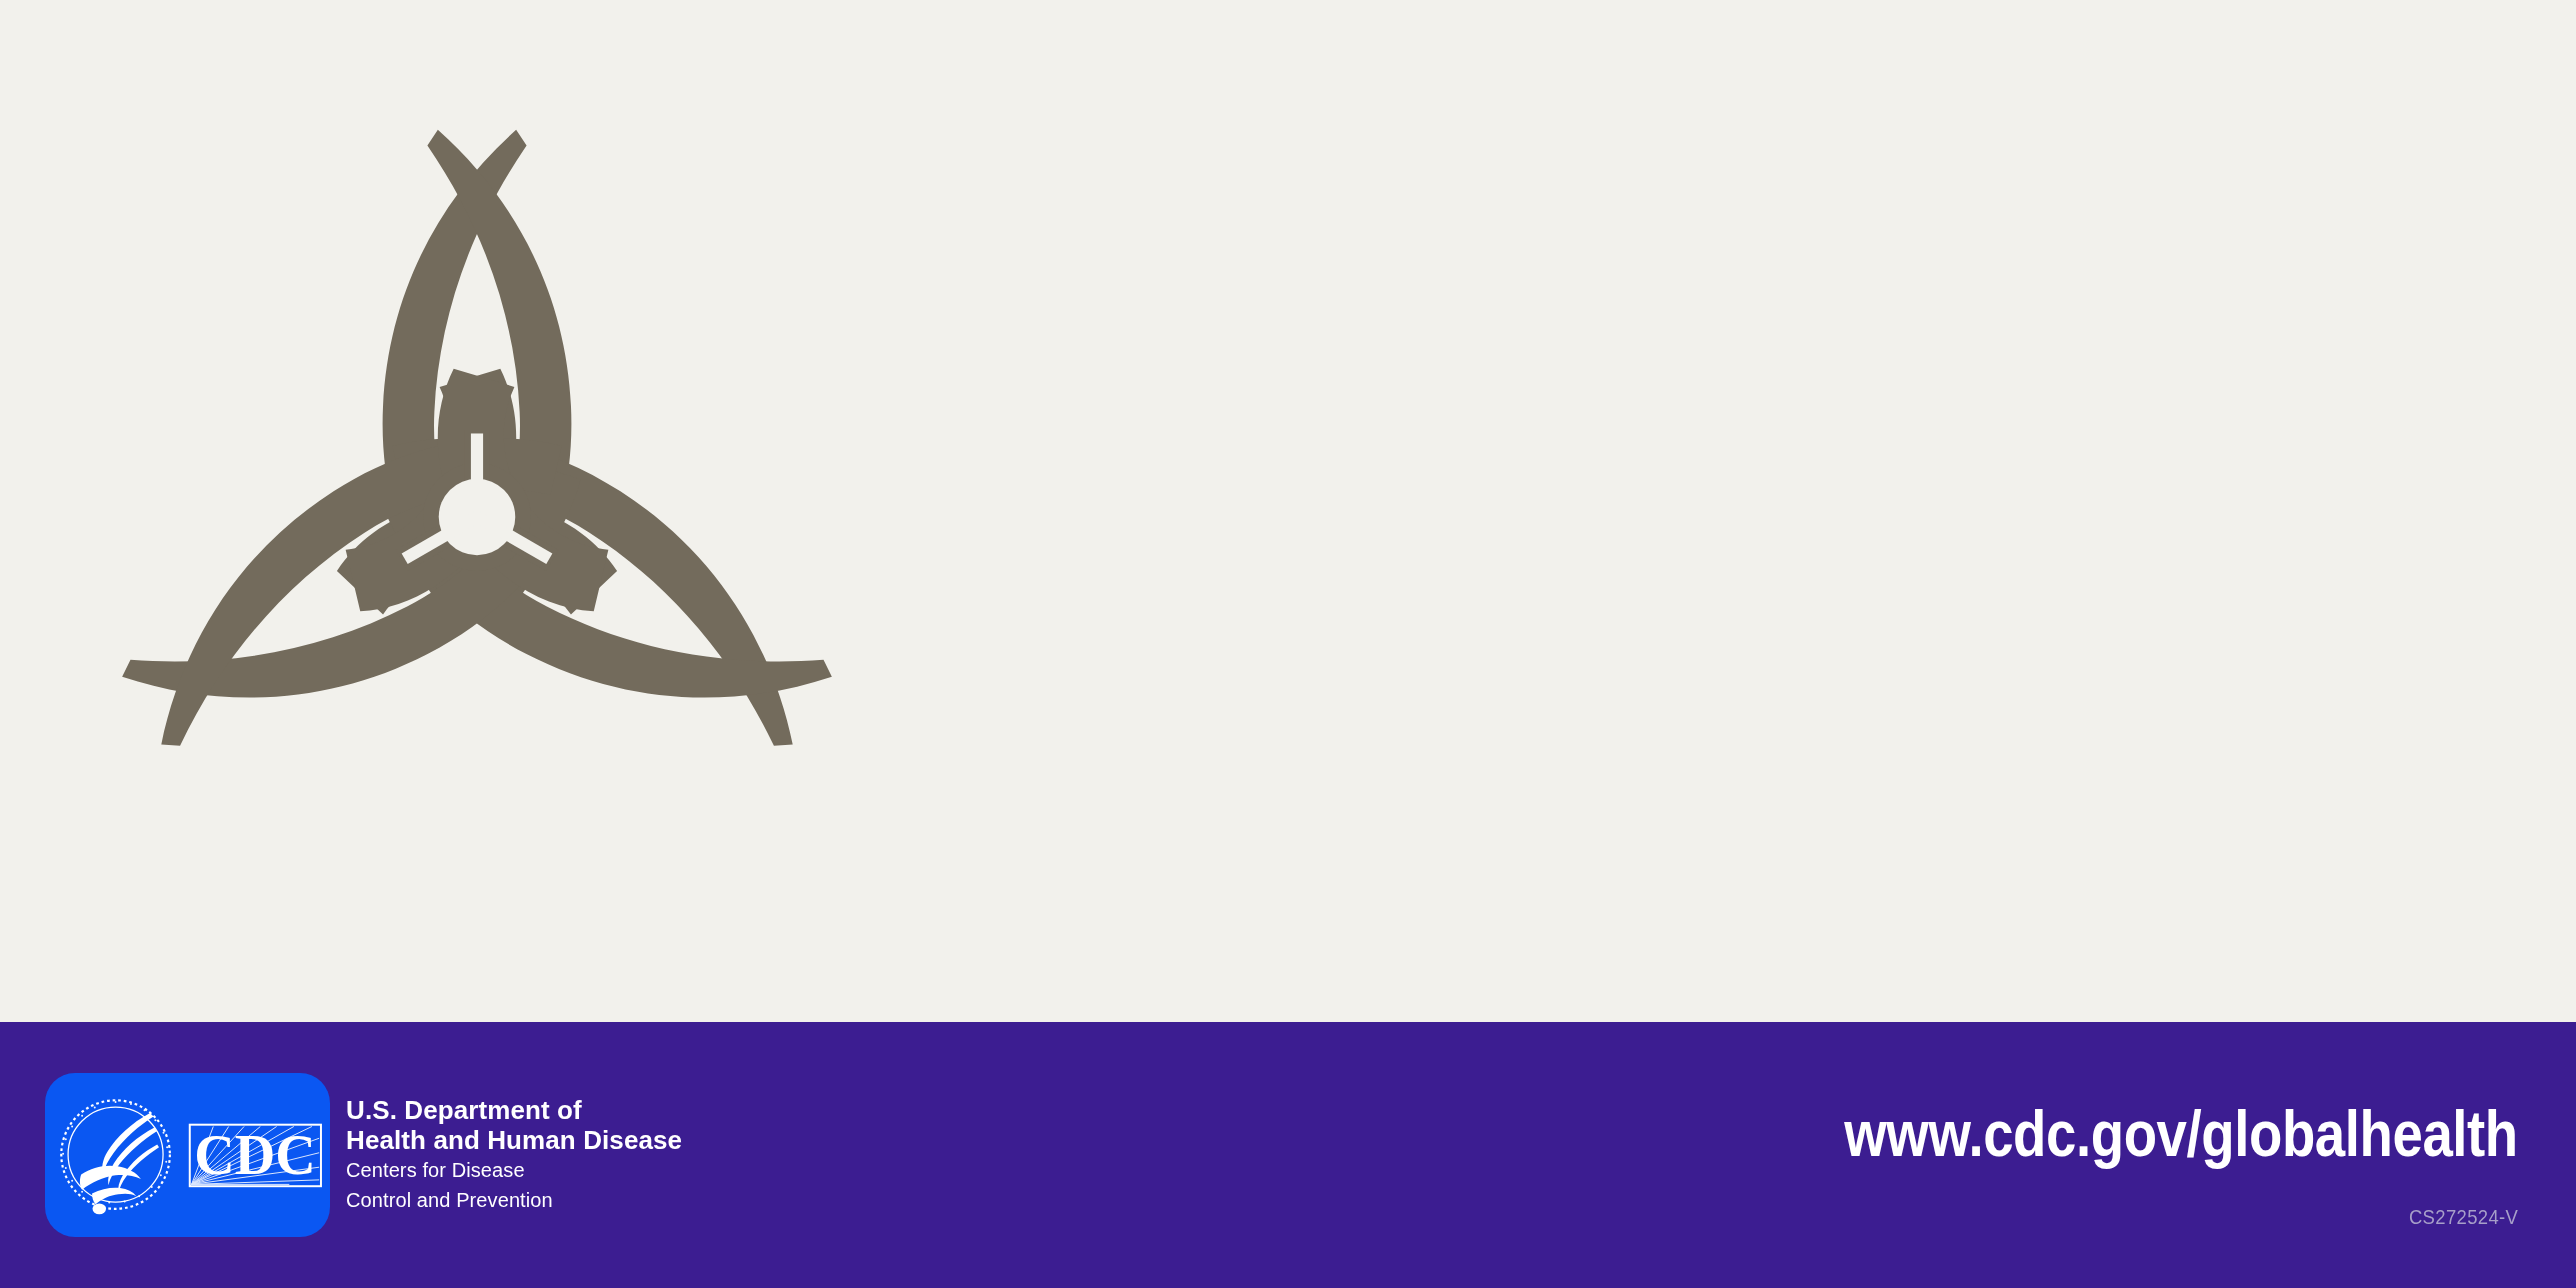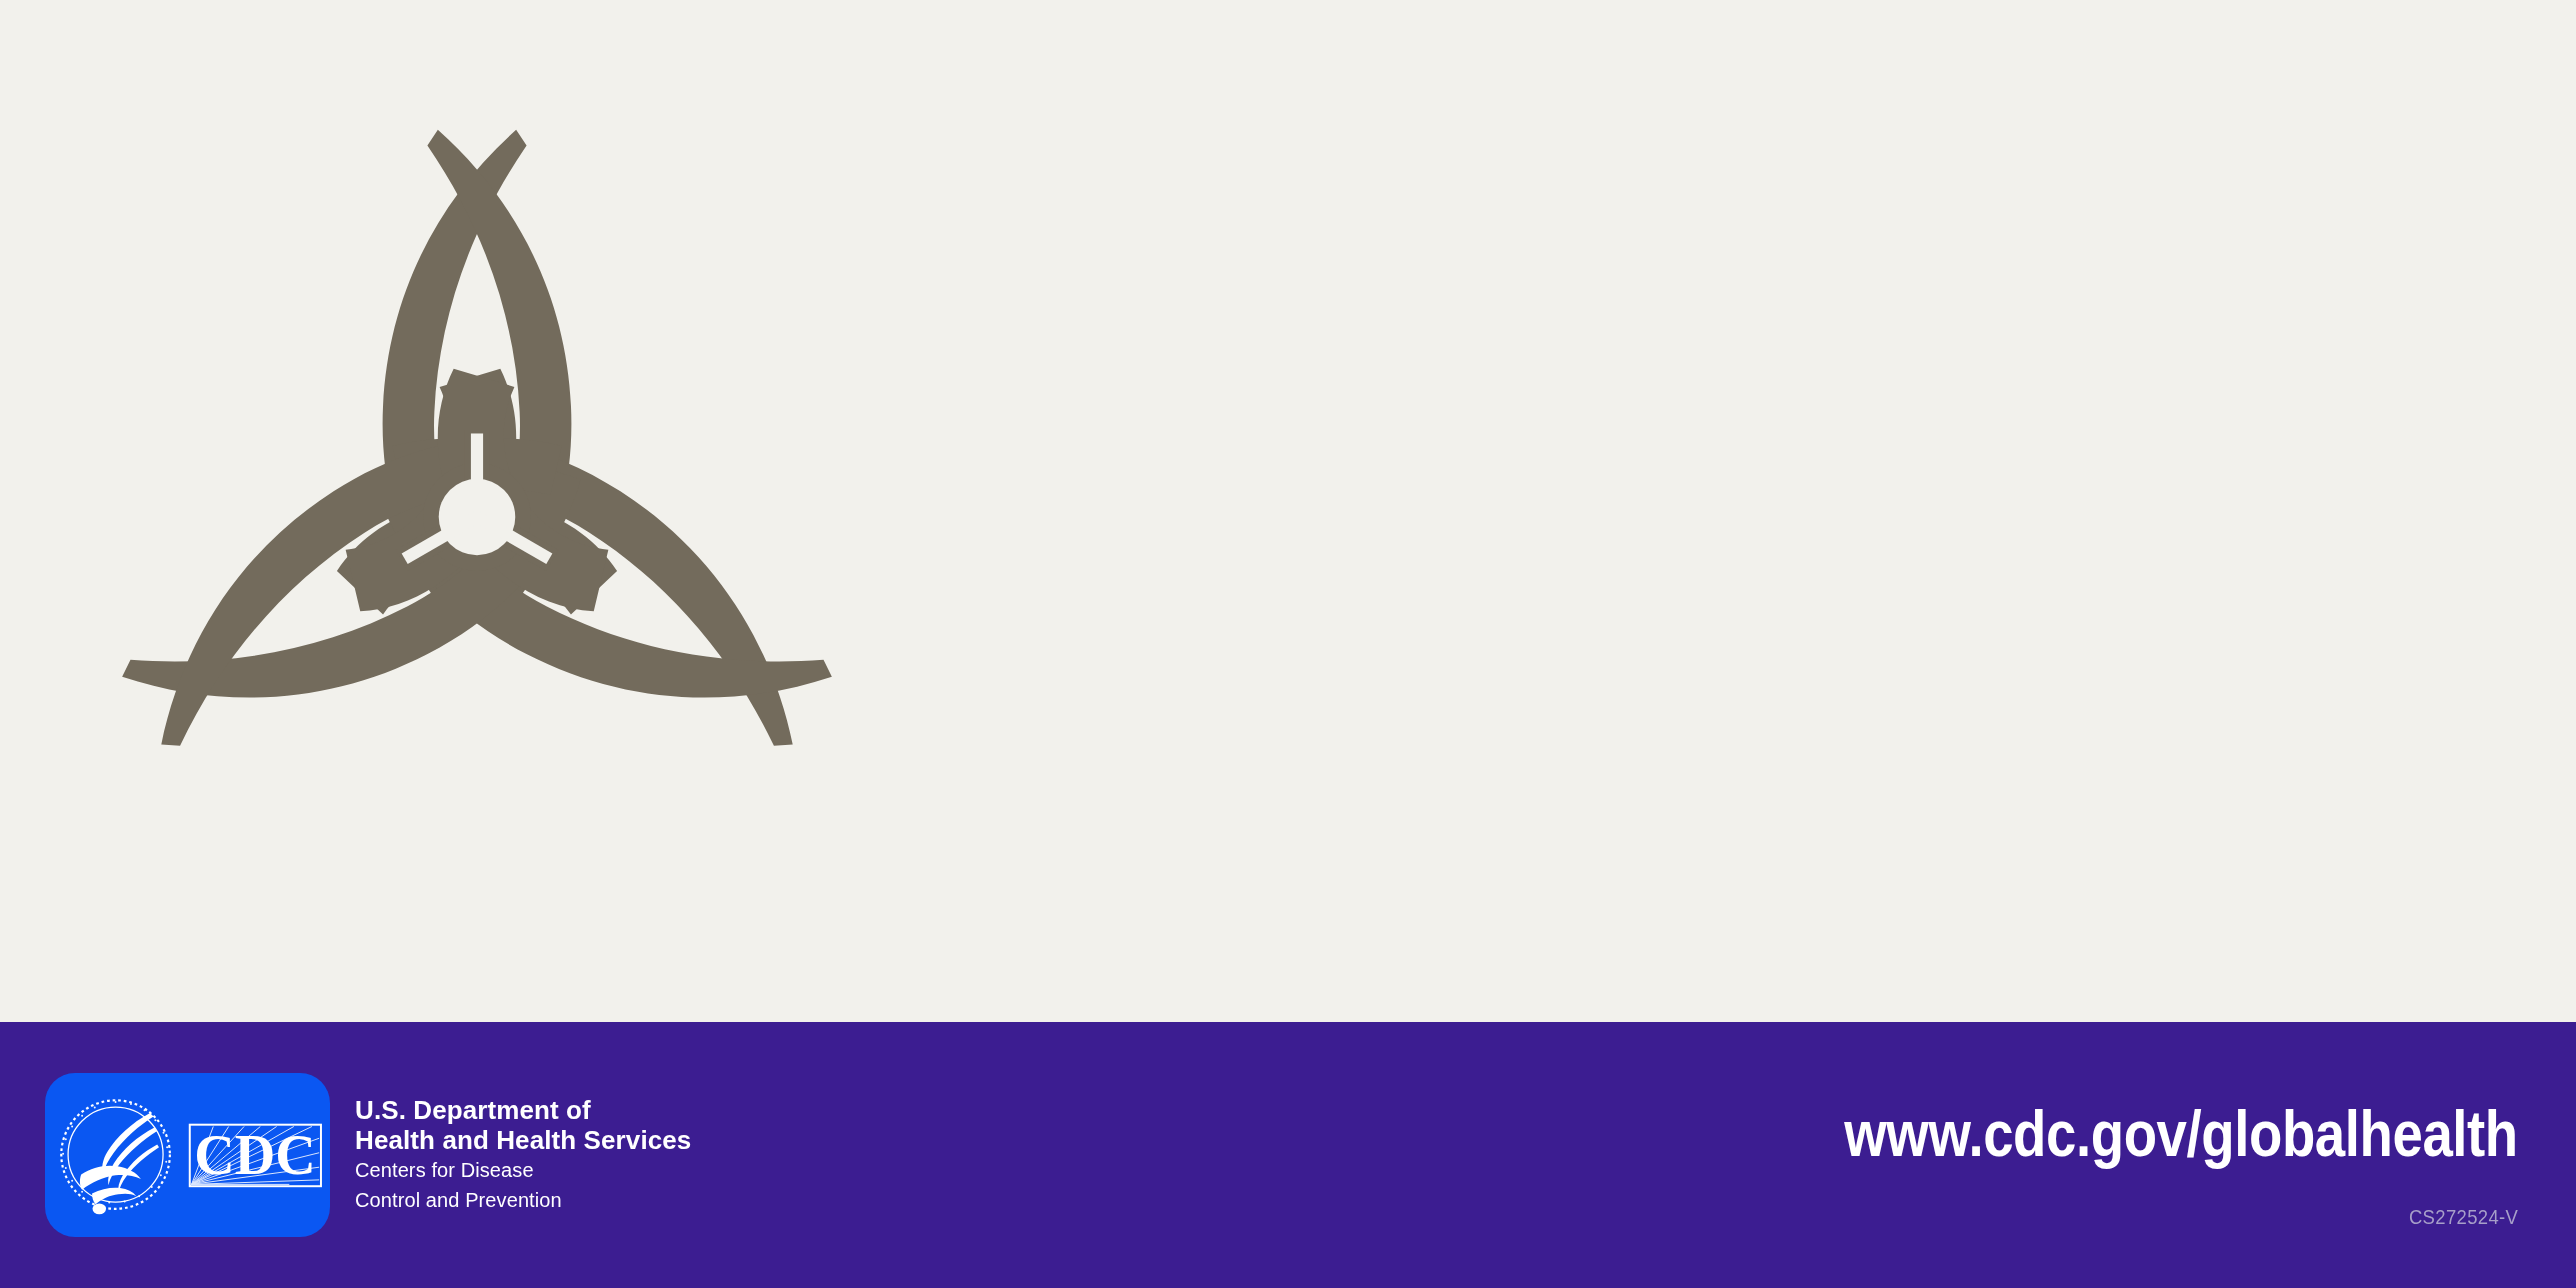--- a/index.html
+++ b/index.html
@@ -76,21 +76,21 @@
     width:285px;
     height:164px;
     border-radius:30px;
     background:#0a57f2;
     position:relative;
     flex:0 0 auto;
   }
   .logo-badge svg { display:block; width:100%; height:100%; }
 
   .agency-text {
-    margin-left:25px;
+    margin-left:16px;
     color:#ffffff;
   }
   .agency-text .bold {
     font-weight:700;
     font-size:26px;
     line-height:30px;
     letter-spacing:0.1px;
   }
   .agency-text .reg {
     font-weight:400;
@@ -330,21 +330,21 @@
             <line x1="162" y1="123" x2="303" y2="118"></line>
             <line x1="162" y1="123" x2="270" y2="123"></line>
           </g>
           <text x="232" y="112" text-anchor="middle" font-family="Liberation Serif, DejaVu Serif, serif" font-size="62" font-weight="700" fill="#ffffff">CDC</text>
         </g>
       </svg>
     </div>
 
     <div class="agency-text">
       <div class="bold">U.S. Department of</div>
-      <div class="bold">Health and Health Services</div>
+      <div class="bold">Health and Human Disease</div>
       <div class="reg">Centers for Disease</div>
       <div class="reg">Control and Prevention</div>
     </div>
   </div>
 
   <div class="site-url" style="color: rgb(255, 255, 255);">www.cdc.gov/globalhealth</div>
   <div class="pub-code" style="color: rgb(167, 159, 201);">CS272524-V</div>
 
 </div>
 

